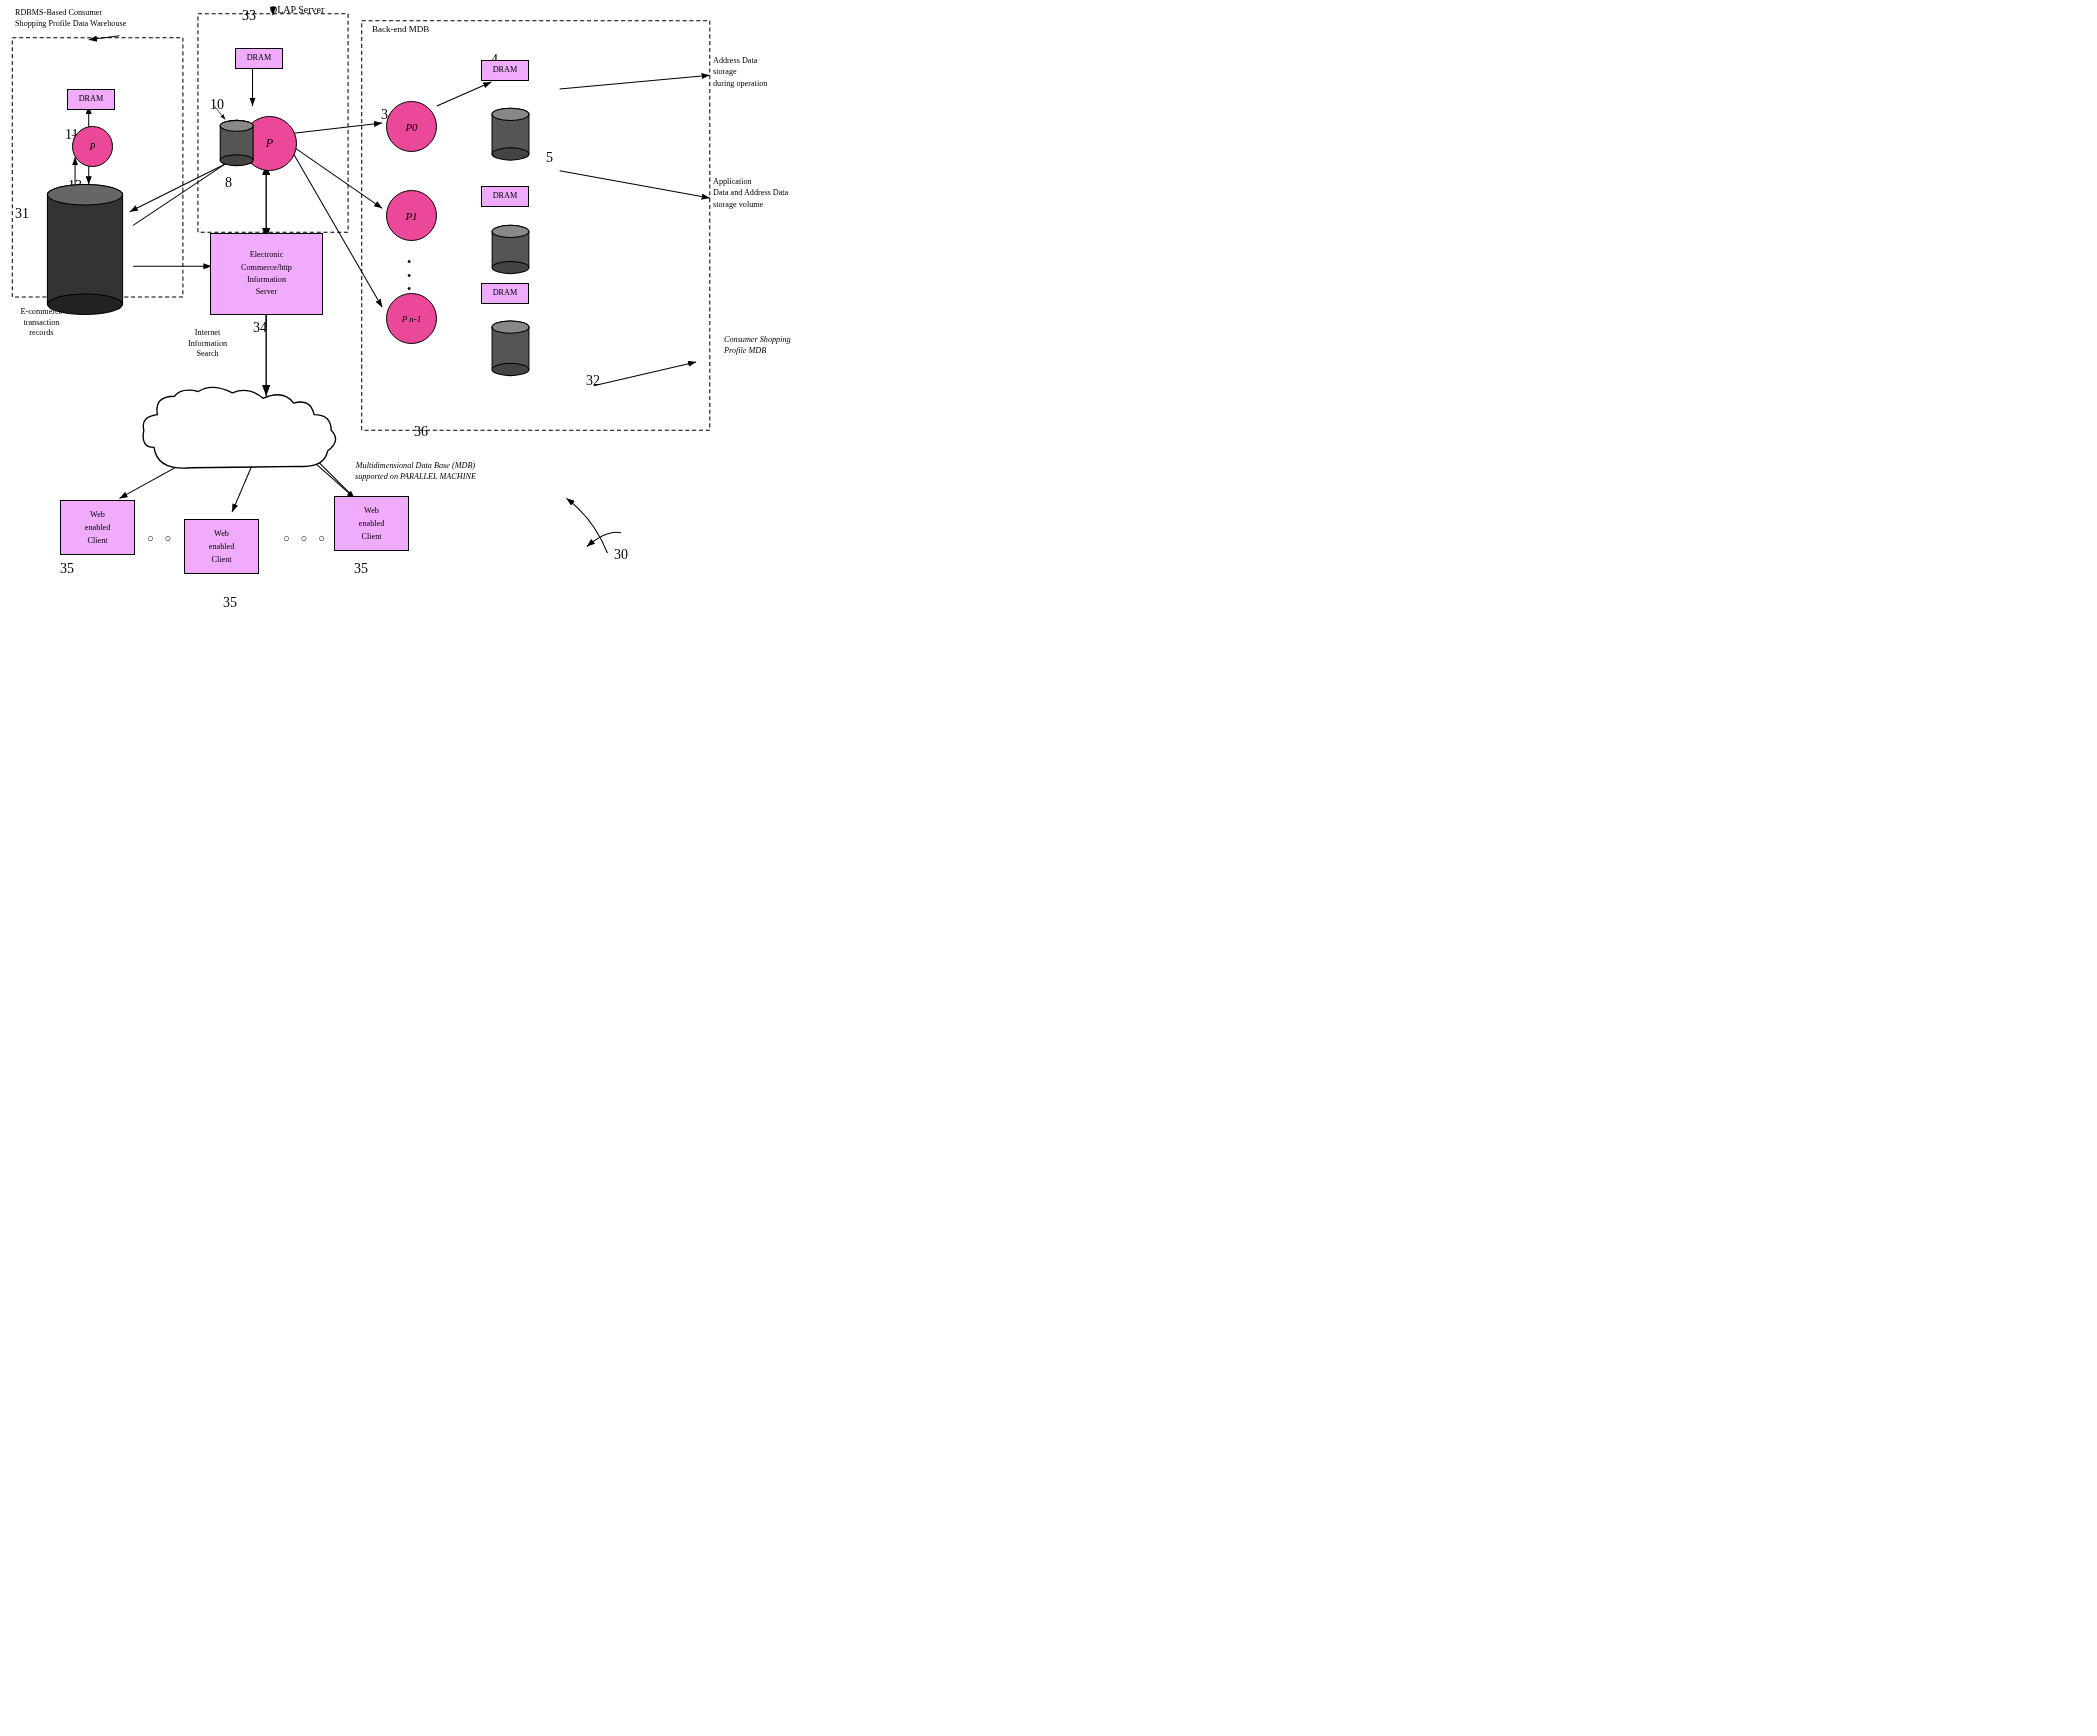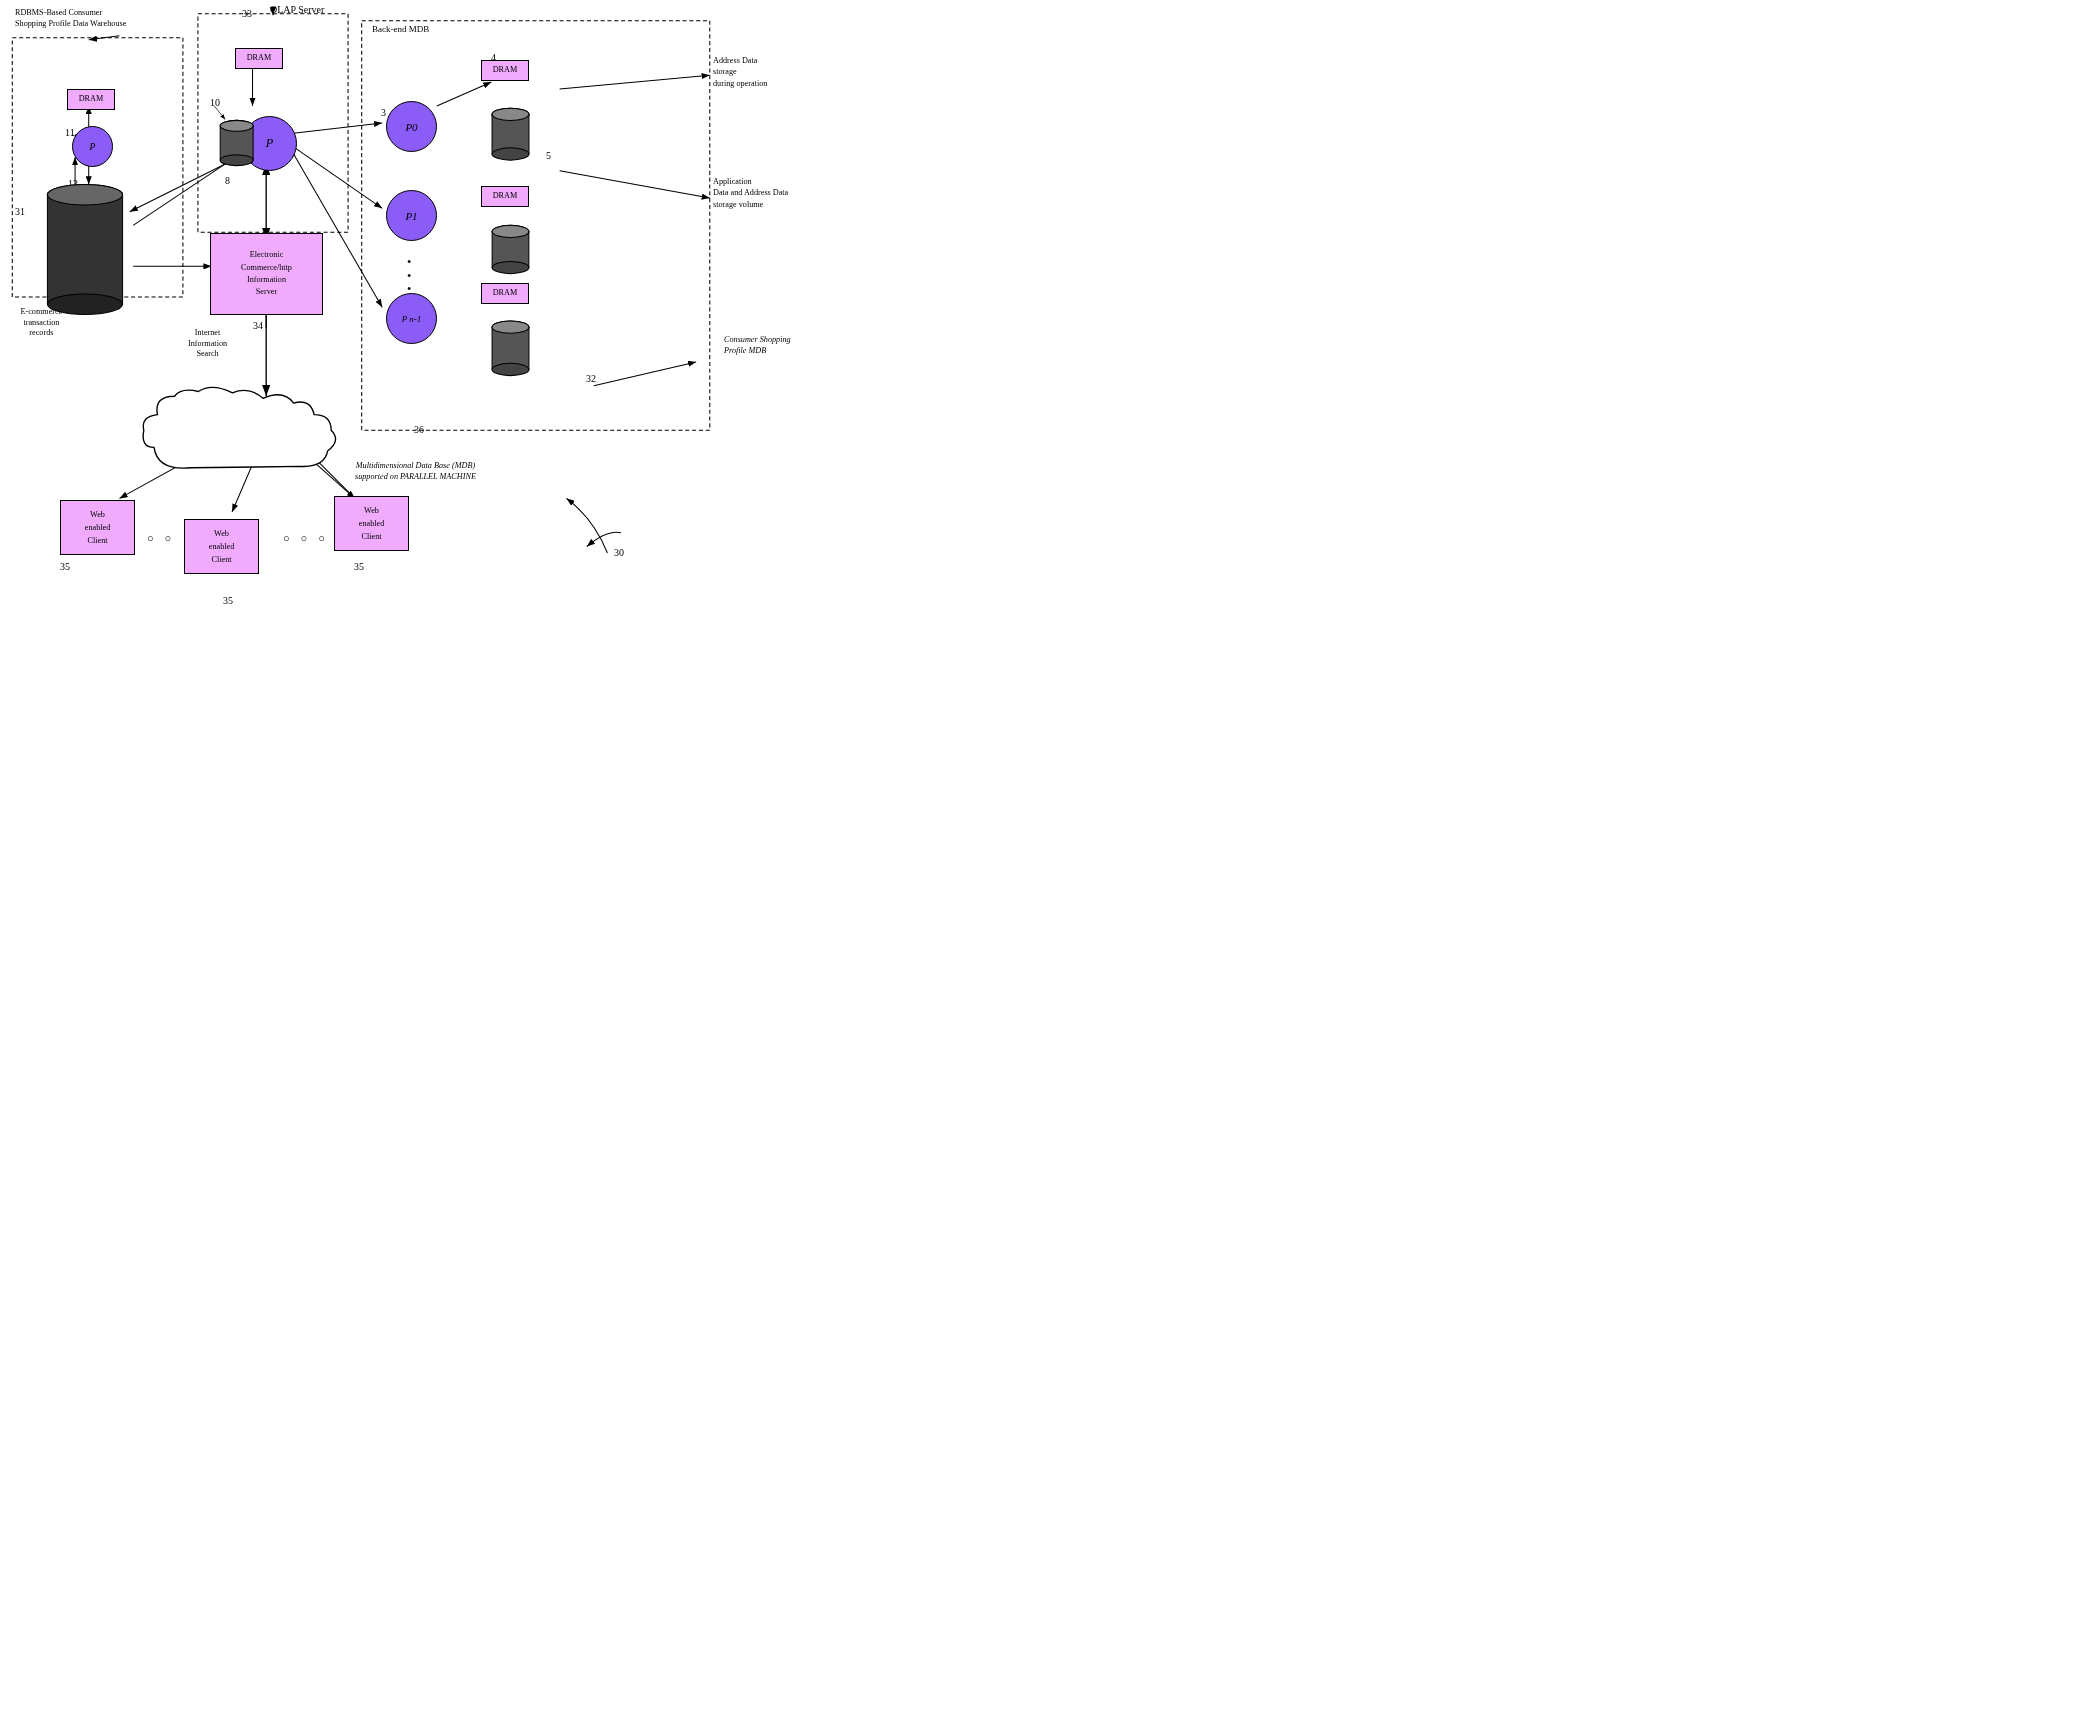--- a/index.html
+++ b/index.html
@@ -17,42 +17,42 @@
       height: 676px;
     }
 
     
     .label {
       position: absolute;
       font-size: 8.2px;
       line-height: 1.3;
     }
     .label-num {
-      font-size: 10px;
+      font-size: 14px;
     }
 
     
     .box {
       position: absolute;
       border: 1.4px solid #000;
       background: #f0abfc;
       display: flex;
       align-items: center;
       justify-content: center;
       text-align: center;
       font-size: 8.2px;
       line-height: 1.3;
     }
 
     
     .circle {
       position: absolute;
       border: 1.4px solid #000;
       border-radius: 50%;
-      background: #8b5cf6;
+      background: #ec4899;
       display: flex;
       align-items: center;
       justify-content: center;
       font-size: 9.6px;
       font-style: italic;
     }
 
     
     .arrows-svg {
       position: absolute;

